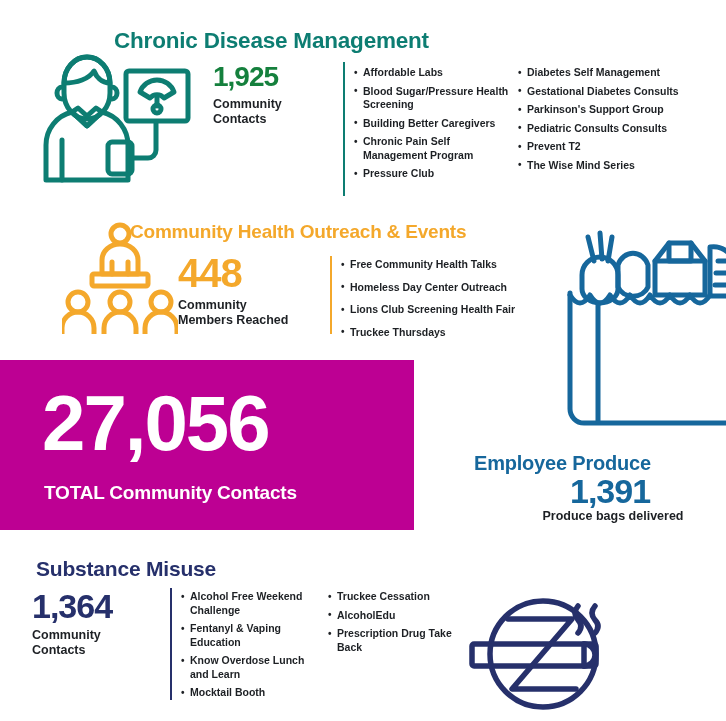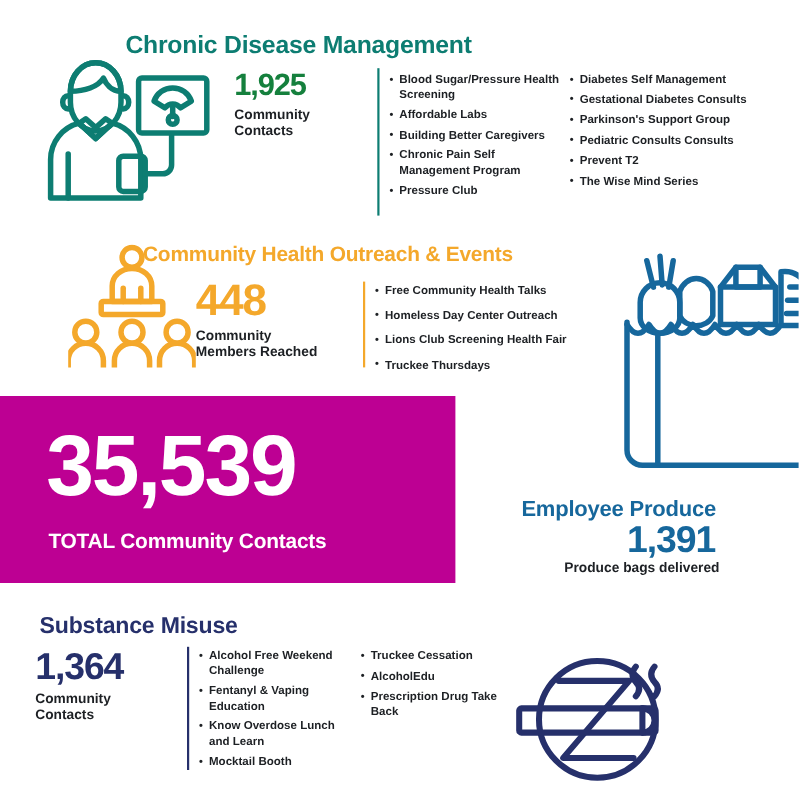--- a/index.html
+++ b/index.html
@@ -117,21 +117,21 @@
     left: 570px; top: 474px;
     font-size: 34px; font-weight: bold;
     color: #16679c;
     letter-spacing: -1px; line-height: 1;
   }
   #produce-sub {
     left: 513px; top: 508px;
     font-size: 12.5px; font-weight: bold;
     line-height: 16px;
     color: #1d2024;
-    text-align: left;
+    text-align: center;
     width: 200px;
   }
 
   
   #sec-substance-title {
     left: 36px; top: 557px;
     font-size: 21px; font-weight: bold;
     color: #26306b;
     letter-spacing: -0.2px;
   }
@@ -181,22 +181,22 @@
   <div class="stat-num">1,925</div>
   <div class="stat-label">
     <div>Community</div>
     <div>Contacts</div>
   </div>
 </div>
 
 <div class="divider" id="chronic-div"></div>
 
 <ul class="bullets abs" id="chronic-list-a">
+  <li>Affordable Labs</li>
   <li>Blood Sugar/Pressure Health Screening</li>
-  <li>Affordable Labs</li>
   <li>Building Better Caregivers</li>
   <li>Chronic Pain Self Management Program</li>
   <li>Pressure Club</li>
 </ul>
 
 <ul class="bullets abs" id="chronic-list-b">
   <li>Diabetes Self Management</li>
   <li>Gestational Diabetes Consults</li>
   <li>Parkinson's Support Group</li>
   <li>Pediatric Consults Consults</li>
@@ -266,21 +266,21 @@
 
     <path d="M10 70 q10 16 20 0 q10 16 20 0 q10 16 20 0 q10 16 20 0 q10 16 20 0 q10 16 20 0 q10 16 20 0"></path>
 
     <path d="M10 68 v116 a14 14 0 0 0 14 14 h151"></path>
 
     <path d="M38 80 v116"></path>
   </svg>
 </div>
 
 <div class="abs" id="total-panel">
-  <div id="total-num">35,539</div>
+  <div id="total-num">27,056</div>
   <div id="total-label">TOTAL Community Contacts</div>
 </div>
 
 <div class="abs" id="produce-title">Employee Produce</div>
 <div class="abs" id="produce-num">1,391</div>
 <div class="abs" id="produce-sub">
   <div>Produce bags delivered</div>
 </div>
 
 <div class="abs" id="sec-substance-title">Substance Misuse</div>

